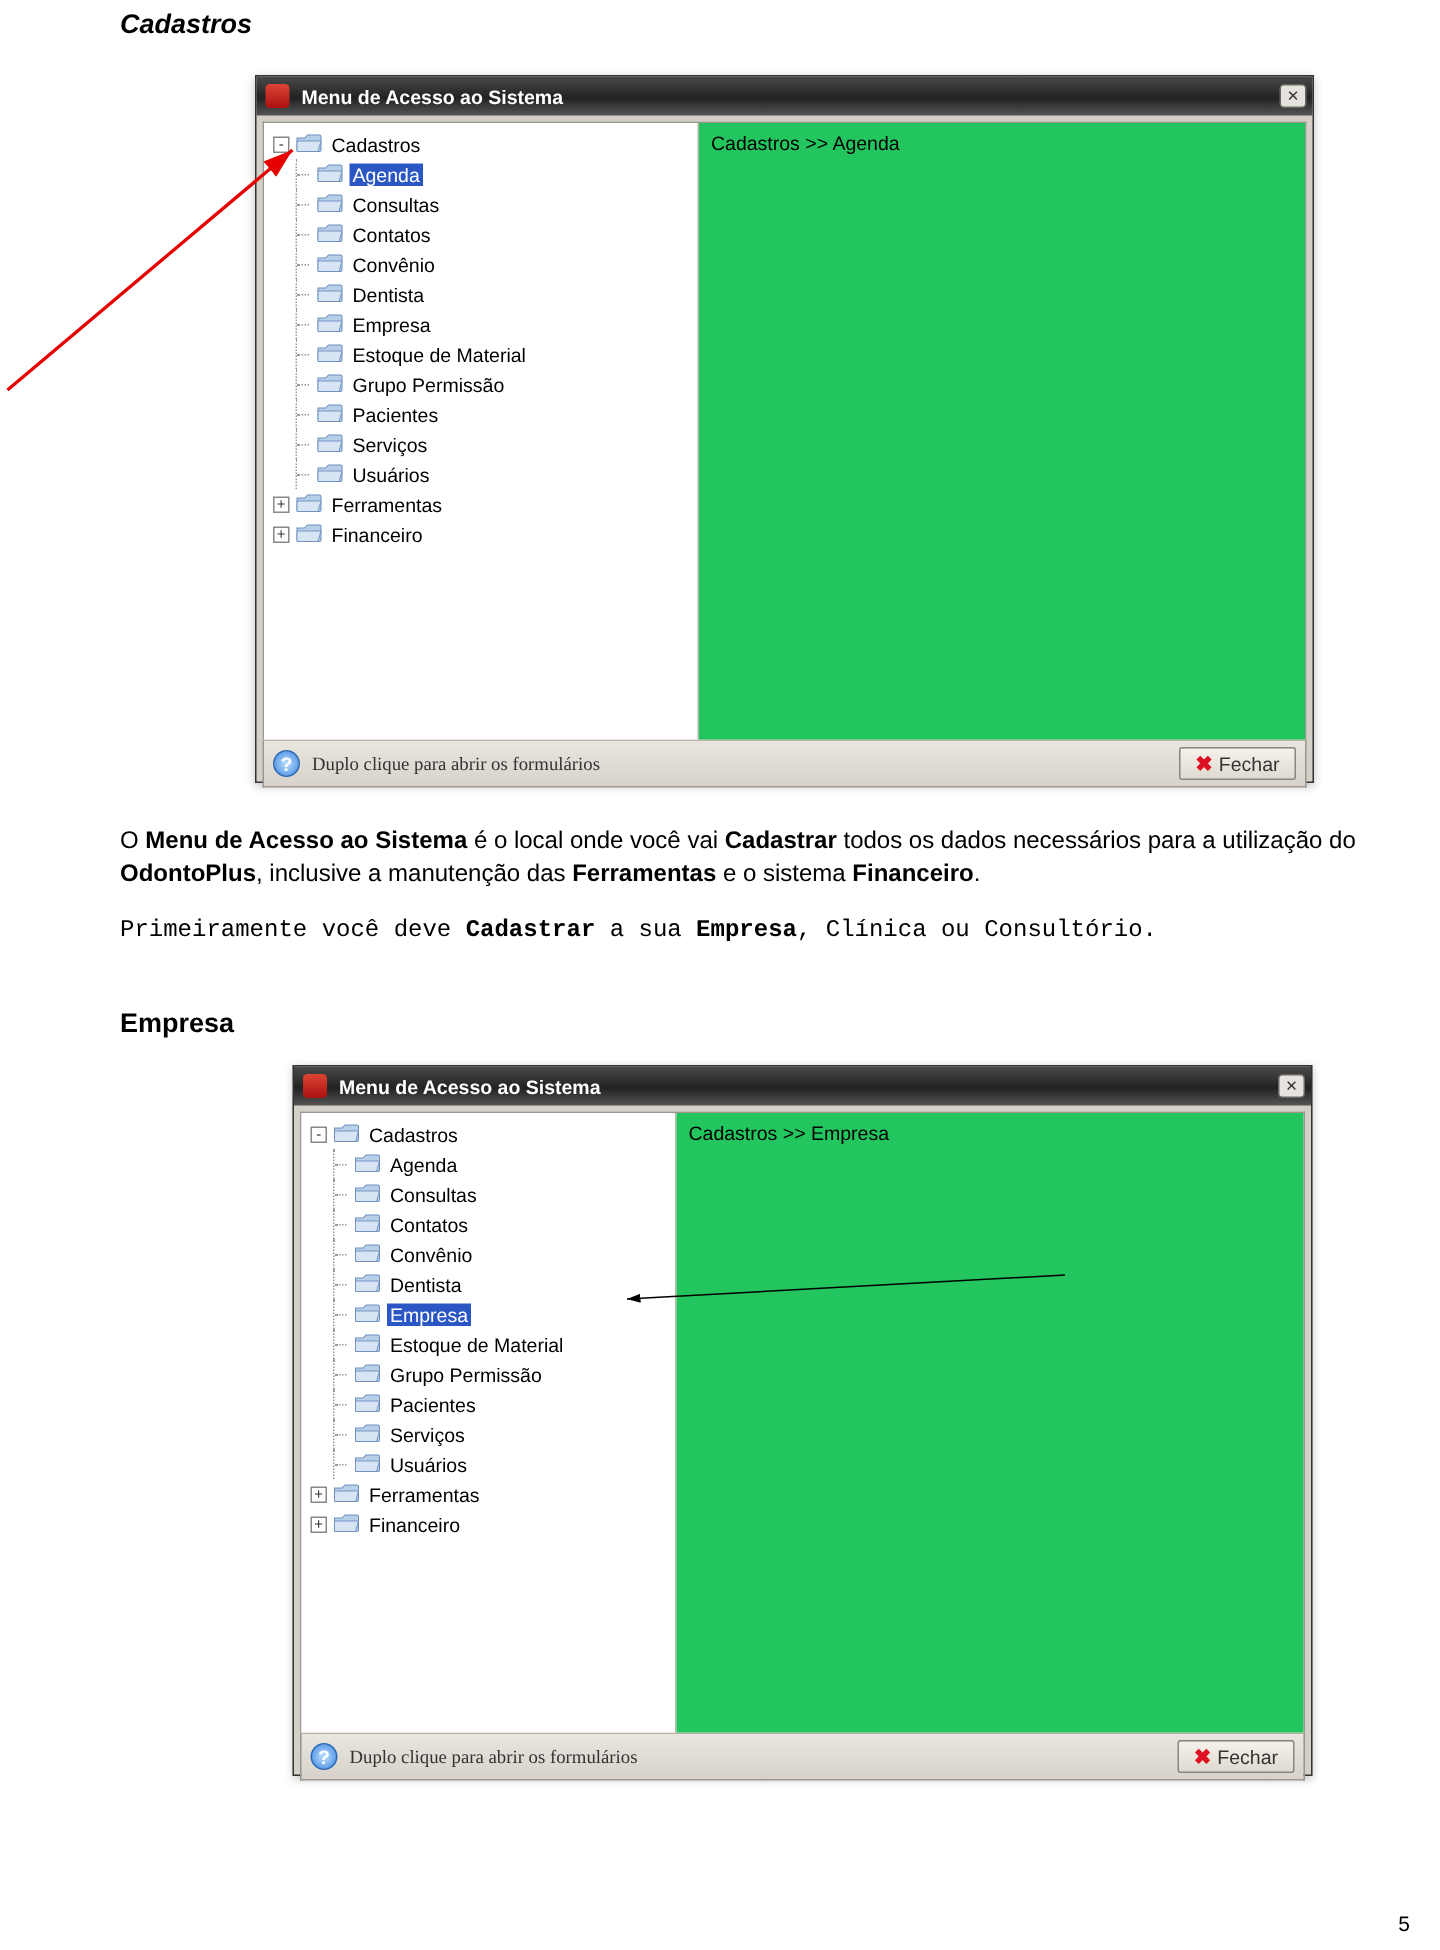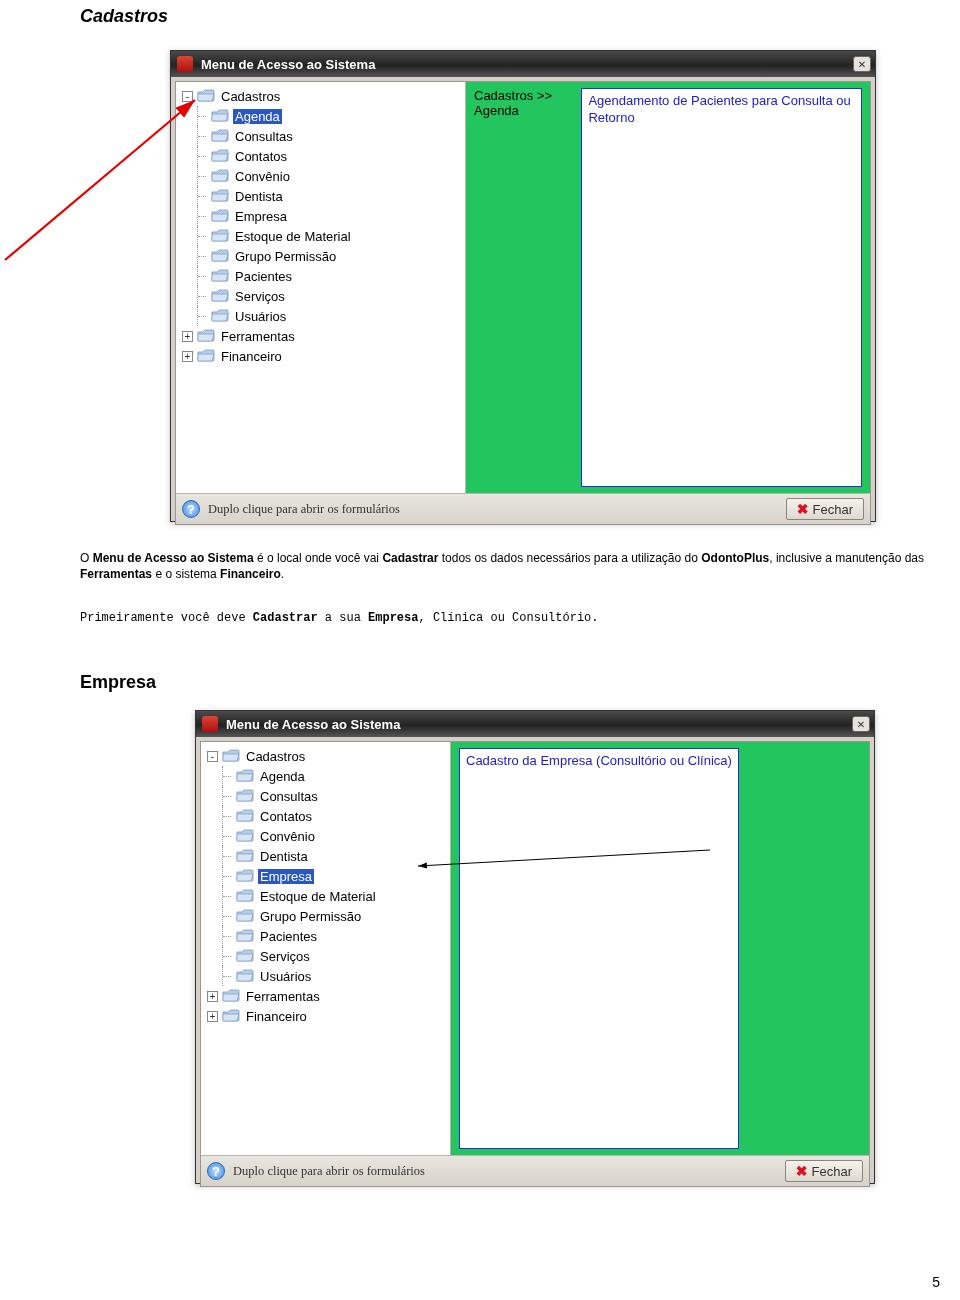--- a/index.html
+++ b/index.html
@@ -19,21 +19,21 @@
     position: absolute;
   }
   .section-heading2 {
     font-weight: bold;
     font-size: 18px;
     color: #000;
     position: absolute;
   }
   .paragraph {
     position: absolute;
-    font-size: 12px;
+    font-size: 16px;
     color: #000;
     line-height: 1.35;
     width: 860px;
   }
   .paragraph b { font-weight: bold; }
 
   .window {
     position: absolute;
     border: 1px solid #333;
     background: #d4d0c8;
@@ -360,23 +360,20 @@
             <svg width="18" height="14" viewBox="0 0 18 14">
               <path d="M1 3 L6 3 L8 1 L16 1 Q17 1 17 2 L17 11 Q17 12 16 12 L2 12 Q1 12 1 11 Z" fill="#b8cfe8" stroke="#6d8fbf" stroke-width="0.7"></path>
               <path d="M1 5 L17 5 L15 12 L1 12 Z" fill="#d6e4f4" stroke="#6d8fbf" stroke-width="0.6"></path>
             </svg>
           </span>
           <span class="tree-label">Financeiro</span>
         </div>
       </div>
     <div class="detail-panel">
       <div class="breadcrumb-text">Cadastros &gt;&gt; Agenda</div>
-      <div class="desc-box">
-        <span>Agendamento de Pacientes para Consulta ou Retorno</span>
-      </div>
     </div>
   </div>
   <div class="statusbar">
     <span class="help-icon">?</span>
     <span class="status-text">Duplo clique para abrir os formulários</span>
     <span class="close-btn">
       <span class="x">✖</span>
       <span>Fechar</span>
     </span>
   </div>
@@ -536,23 +533,21 @@
           <span class="folder-icon">
             <svg width="18" height="14" viewBox="0 0 18 14">
               <path d="M1 3 L6 3 L8 1 L16 1 Q17 1 17 2 L17 11 Q17 12 16 12 L2 12 Q1 12 1 11 Z" fill="#b8cfe8" stroke="#6d8fbf" stroke-width="0.7"></path>
               <path d="M1 5 L17 5 L15 12 L1 12 Z" fill="#d6e4f4" stroke="#6d8fbf" stroke-width="0.6"></path>
             </svg>
           </span>
           <span class="tree-label">Financeiro</span>
         </div>
       </div>
     <div class="detail-panel">
-      <div class="desc-box">
-        <span>Cadastro da Empresa (Consultório ou Clínica)</span>
-      </div>
+      <div class="breadcrumb-text">Cadastros &gt;&gt; Empresa</div>
     </div>
   </div>
   <div class="statusbar">
     <span class="help-icon">?</span>
     <span class="status-text">Duplo clique para abrir os formulários</span>
     <span class="close-btn">
       <span class="x">✖</span>
       <span>Fechar</span>
     </span>
   </div>

